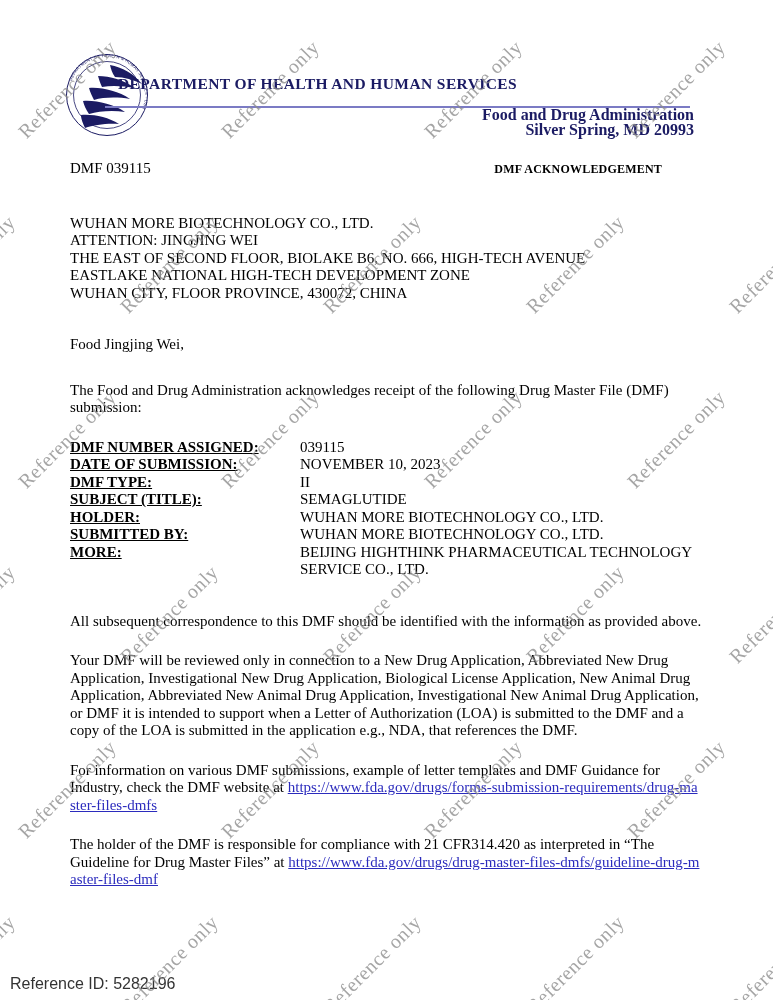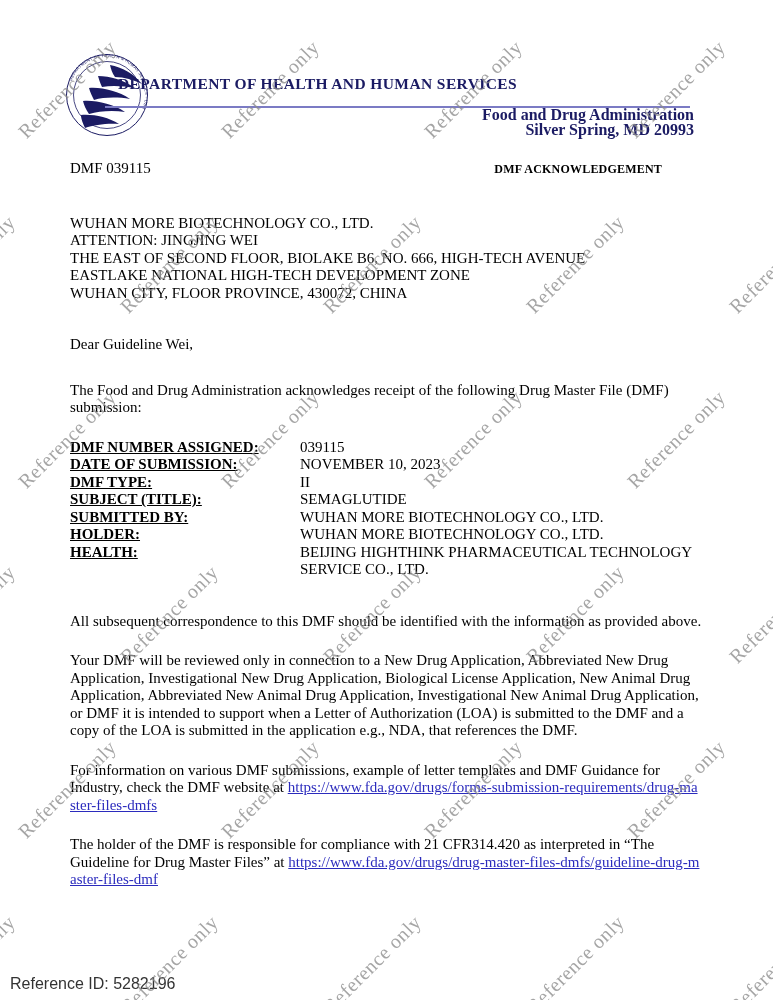--- a/index.html
+++ b/index.html
@@ -225,21 +225,21 @@
       </div>
 
       <div id="addressee">
         <div>WUHAN MORE BIOTECHNOLOGY CO., LTD.</div>
         <div>ATTENTION:  JINGJING WEI</div>
         <div>THE EAST OF SECOND FLOOR, BIOLAKE B6, NO. 666, HIGH-TECH AVENUE</div>
         <div>EASTLAKE NATIONAL HIGH-TECH DEVELOPMENT ZONE</div>
         <div>WUHAN CITY, FLOOR PROVINCE, 430072, CHINA</div>
       </div>
 
-      <div id="salutation">Dear Guideline Wei,</div>
+      <div id="salutation">Food Jingjing Wei,</div>
 
       <div class="para">The Food and Drug Administration acknowledges receipt of the following Drug Master File (DMF) submission:</div>
 
       <table id="fields">
         <tbody>
           <tr>
             <td class="field-label"><span>DMF NUMBER ASSIGNED:</span></td>
             <td class="field-value">039115</td>
           </tr>
           <tr>
@@ -248,29 +248,29 @@
           </tr>
           <tr>
             <td class="field-label"><span>DMF TYPE:</span></td>
             <td class="field-value">II</td>
           </tr>
           <tr>
             <td class="field-label"><span>SUBJECT (TITLE):</span></td>
             <td class="field-value">SEMAGLUTIDE</td>
           </tr>
           <tr>
+            <td class="field-label"><span>HOLDER:</span></td>
+            <td class="field-value">WUHAN MORE BIOTECHNOLOGY CO., LTD.</td>
+          </tr>
+          <tr>
             <td class="field-label"><span>SUBMITTED BY:</span></td>
             <td class="field-value">WUHAN MORE BIOTECHNOLOGY CO., LTD.</td>
           </tr>
           <tr>
-            <td class="field-label"><span>HOLDER:</span></td>
-            <td class="field-value">WUHAN MORE BIOTECHNOLOGY CO., LTD.</td>
-          </tr>
-          <tr>
-            <td class="field-label"><span>HEALTH:</span></td>
+            <td class="field-label"><span>MORE:</span></td>
             <td class="field-value">
               <div>BEIJING HIGHTHINK PHARMACEUTICAL TECHNOLOGY</div>
               <div>SERVICE CO., LTD.</div>
             </td>
           </tr>
         </tbody>
       </table>
 
       <div class="para">All subsequent correspondence to this DMF should be identified with the information as provided above.</div>
 

